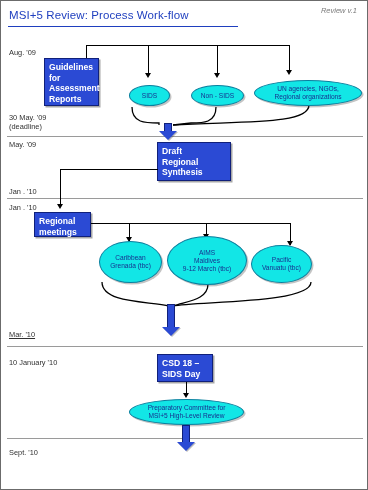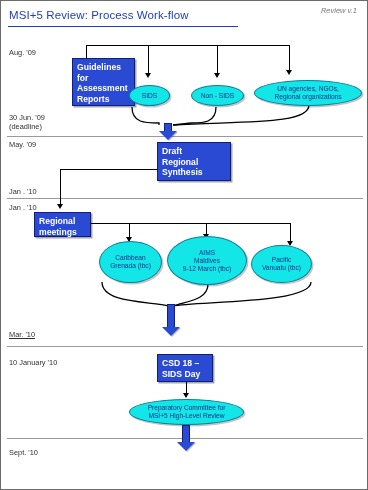--- a/index.html
+++ b/index.html
@@ -143,21 +143,21 @@
   <div id="title">MSI+5 Review: Process Work-flow</div>
   <div id="title-rule"></div>
   <div id="draft">Review v.1</div>
 
   <div class="tl-rule" style="top:135px;"></div>
   <div class="tl-rule" style="top:197px;"></div>
   <div class="tl-rule" style="top:345px;"></div>
   <div class="tl-rule" style="top:437px;"></div>
 
   <div class="tl-label" style="top:47px;text-align:right;">Aug. '09</div>
-  <div class="tl-label" style="top:112px;">30 Jun. '09
+  <div class="tl-label" style="top:112px;">30 May. '09
 (deadline)</div>
   <div class="tl-label" style="top:139px;">May. '09</div>
   <div class="tl-label" style="top:186px;">Jan . '10</div>
   <div class="tl-label" style="top:202px;">Jan . '10</div>
   <div class="tl-label" style="top:329px;text-decoration:underline;">Mar. '10</div>
   <div class="tl-label" style="top:357px;">10 January '10</div>
   <div class="tl-label" style="top:447px;">Sept. '10</div>
 
   <svg class="svg-layer" viewBox="0 0 368 490">
 
@@ -172,21 +172,21 @@
 
   <div class="ln-v" style="left:85px;  top:44px; height:13px;"></div>
   <div class="ln-h" style="left:85px;  top:44px; width:203px;"></div>
   <div class="ln-v" style="left:147px; top:44px; height:31px;"></div>
   <div class="ah-down" style="left:144.3px; top:72px;"></div>
   <div class="ln-v" style="left:216px; top:44px; height:31px;"></div>
   <div class="ah-down" style="left:213.3px; top:72px;"></div>
   <div class="ln-v" style="left:288px; top:44px; height:28px;"></div>
   <div class="ah-down" style="left:285.3px; top:69px;"></div>
 
-  <div class="box" style="left:71px; top:57px; width:63px; height:48px;">Guidelines
+  <div class="box" style="left:43px; top:57px; width:55px; height:48px;">Guidelines
 for
 Assessment
 Reports</div>
 
   <div class="ell" style="left:128px; top:84px; width:41px; height:21px;">SIDS</div>
   <div class="ell" style="left:190px; top:84px; width:53px; height:21px;">Non - SIDS</div>
   <div class="ell" style="left:253px; top:79px; width:108px; height:26px;">UN agencies, NGOs,
 Regional organizations</div>
 
   <div class="fat-arrow" style="left:158px; top:122px; height:16px;">

